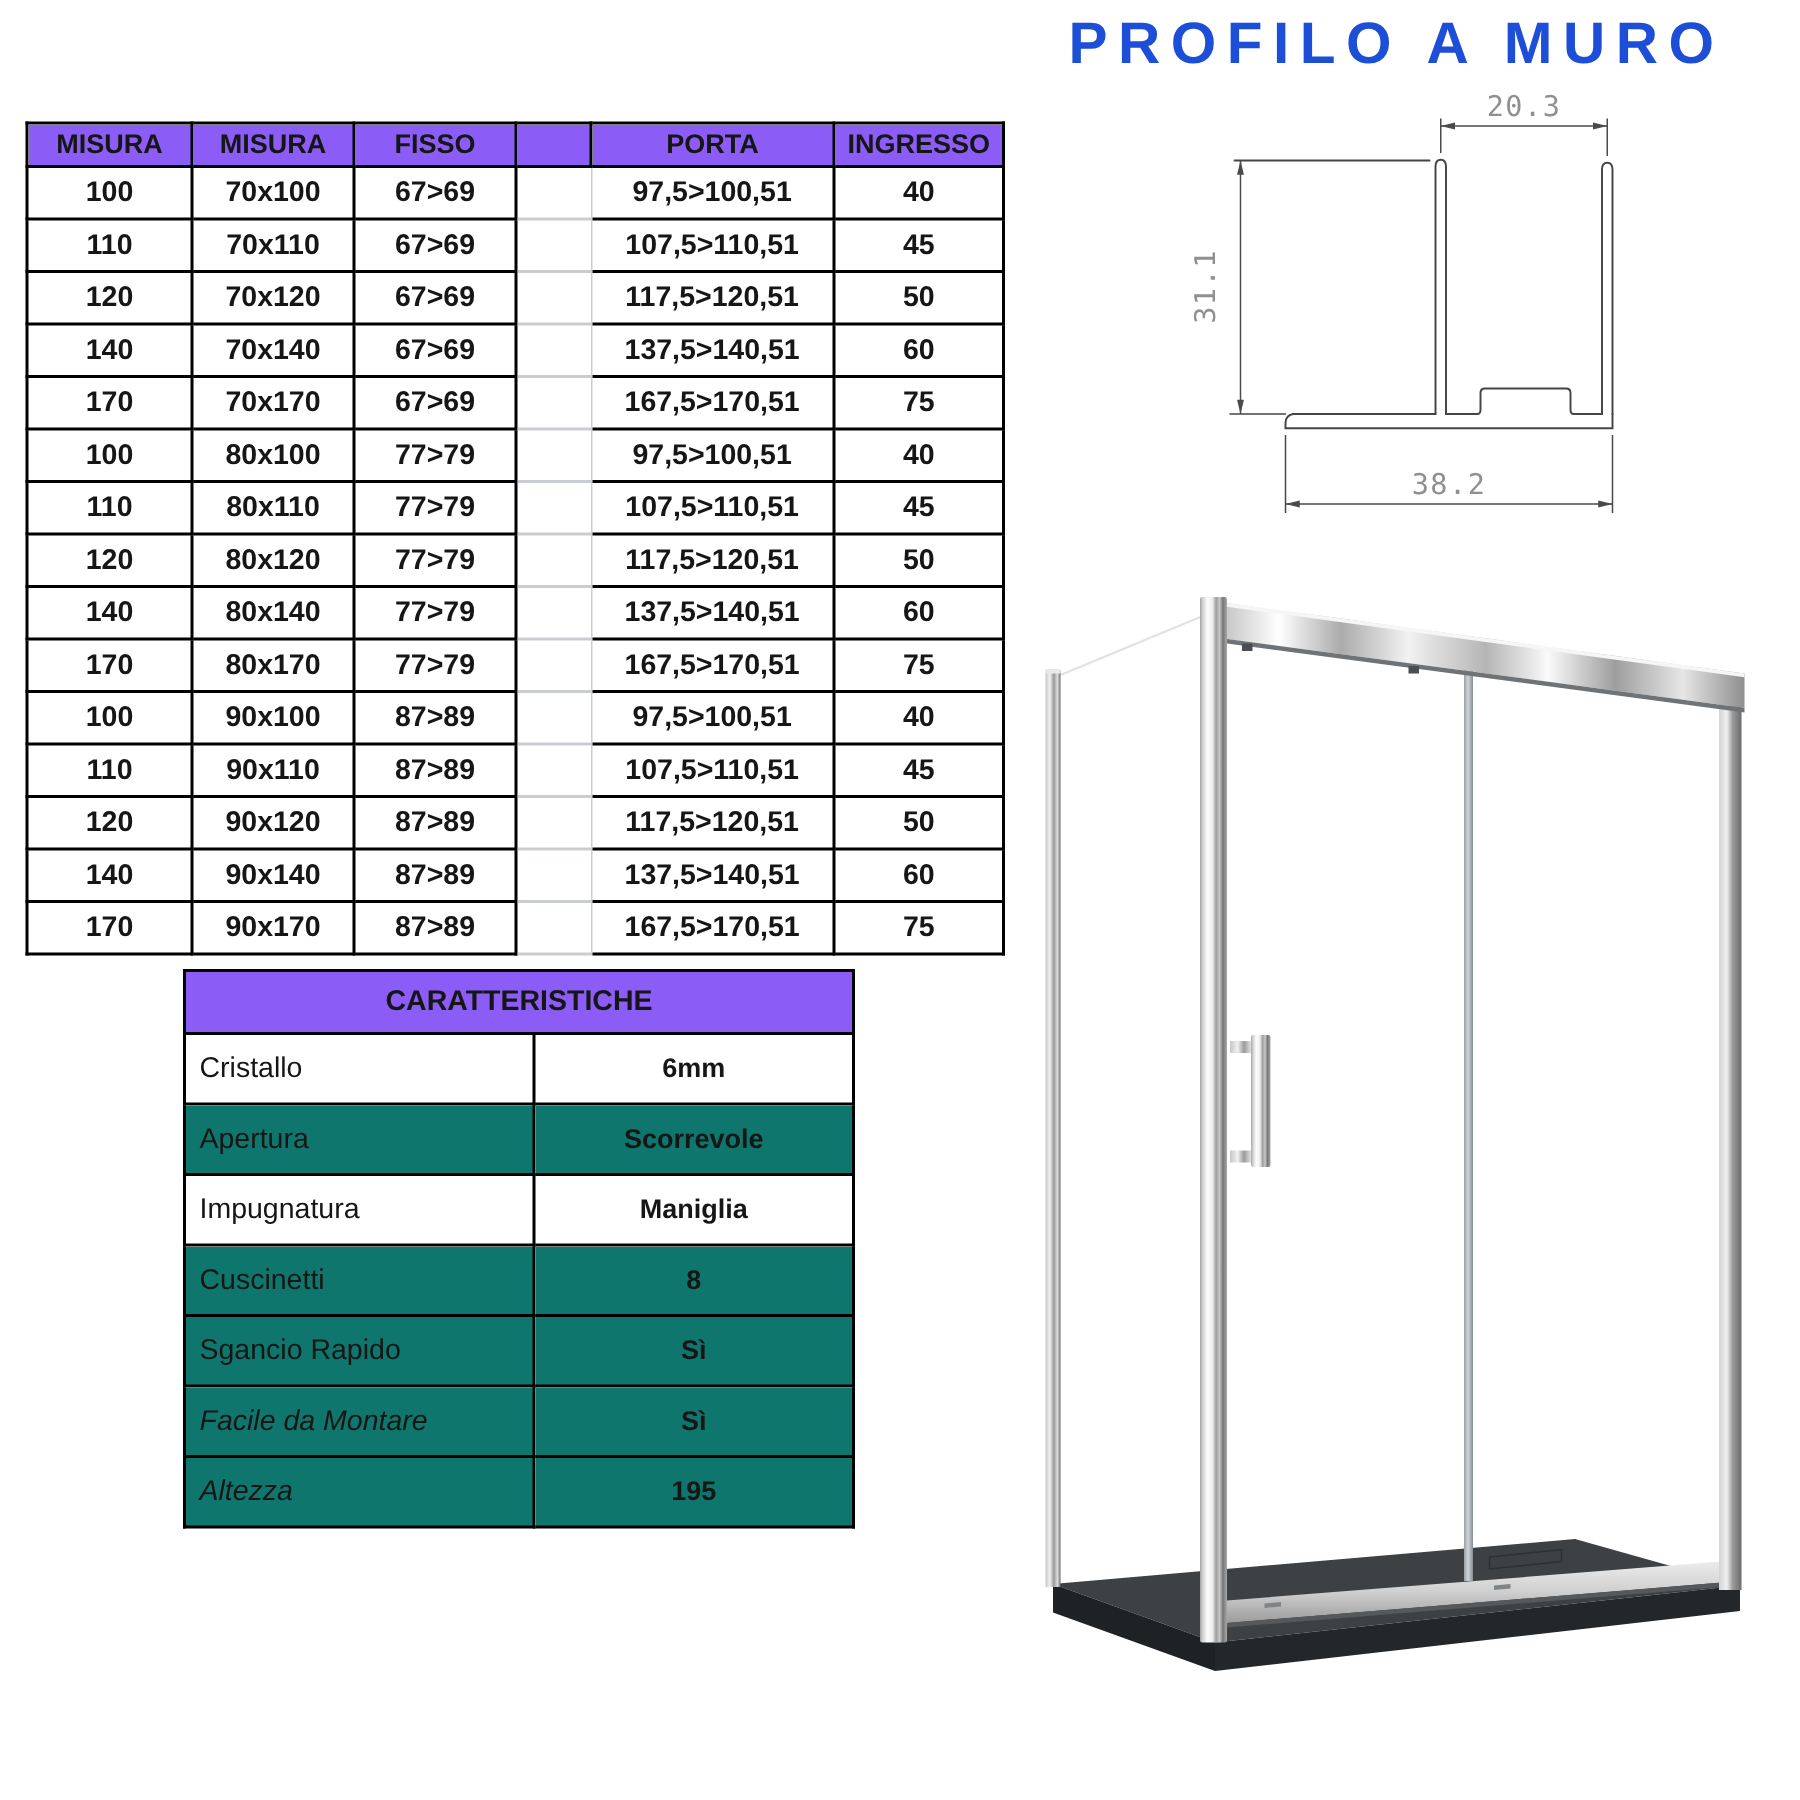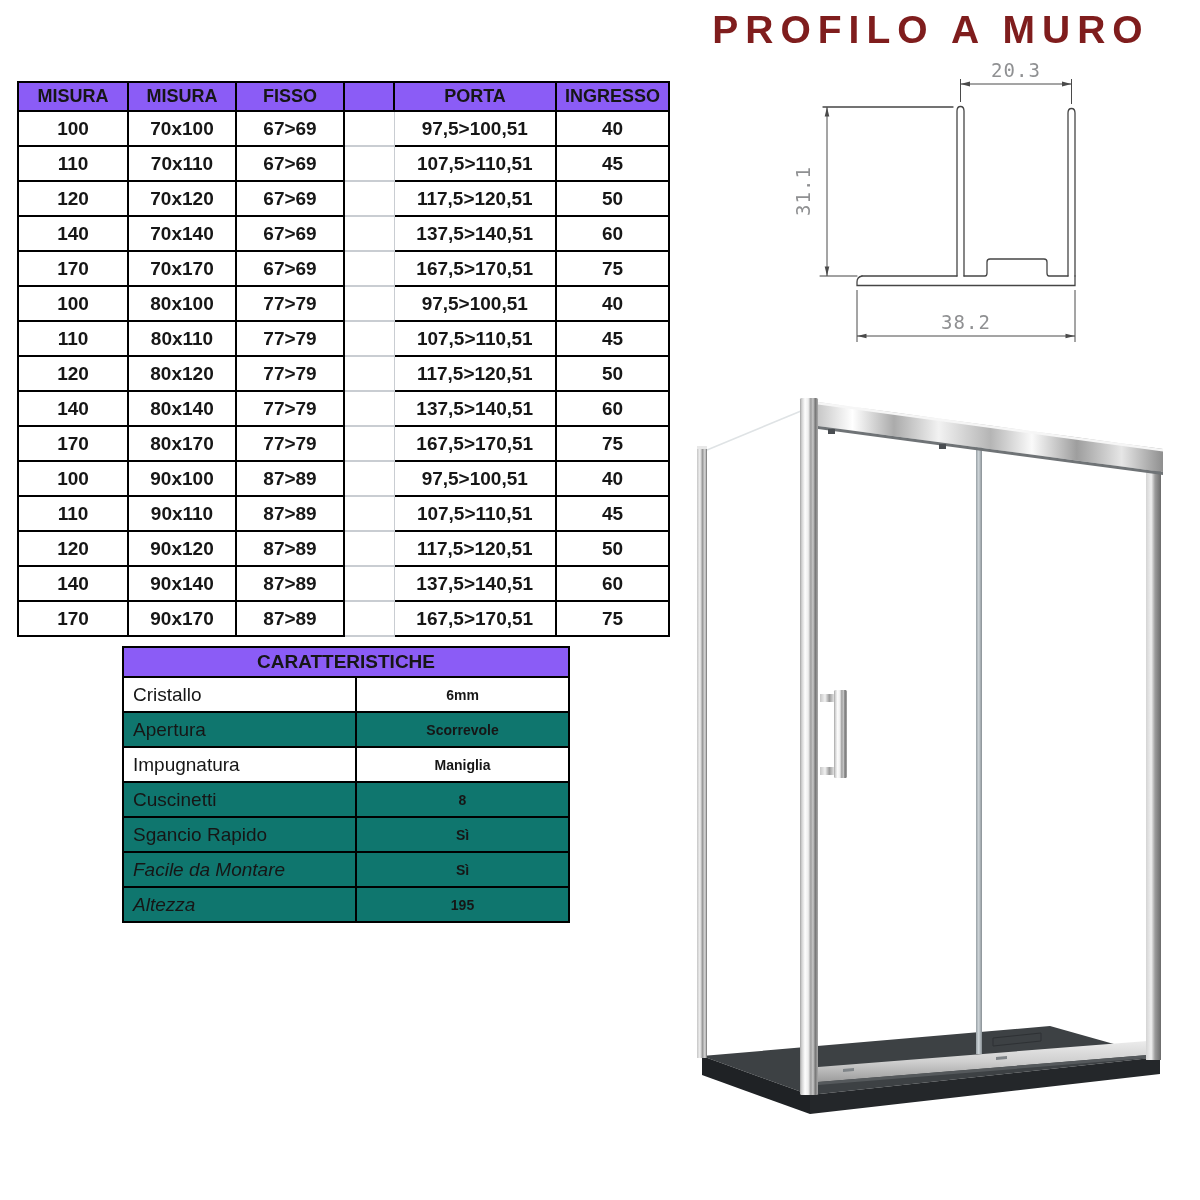--- a/index.html
+++ b/index.html
@@ -18,33 +18,33 @@
   table.size tbody td.gap  { border-top:2px solid #c9cdd2; border-bottom:2px solid #c9cdd2;
                              border-right:1px solid #c9cdd2; }
   table.size tbody td.porta{ border-left:1px solid #c9cdd2;margin-left:18px; }
 
   
   table.feat { position:absolute; left:122px; top:646px; width:446px;
                border-collapse:collapse; table-layout:fixed;
                border:2px solid #000; }
   table.feat th, table.feat td { border:2px solid #000; color:#161616;
                overflow:hidden; white-space:nowrap; }
-  table.feat th.bighead { height:30px; font-size:19px; font-weight:700; text-align:center; }
-  table.feat td { height:35px; }
+  table.feat th.bighead { height:42px; font-size:19px; font-weight:700; text-align:center; }
+  table.feat td { height:47px; }
   table.feat td.lab { font-size:19px; font-weight:400; text-align:left; padding-left:9px; }
   table.feat td.lab.it { font-style:italic; }
-  table.feat td.val { font-size:14px; font-weight:700; text-align:center; }
+  table.feat td.val { font-size:18px; font-weight:700; text-align:center; }
   table.feat tr.g td { background:#0f766e; }
 
   .yellow { background:#8b5cf6; }
 
   
   #title { position:absolute; left:698px; top:8px; width:466px; height:46px;
            text-align:center; font-size:39px; font-weight:700; letter-spacing:7px;
-           color:#7f1d1d; white-space:nowrap; }
+           color:#1d4ed8; white-space:nowrap; }
 
   
   #profileDrawing { position:absolute; left:780px; top:58px; width:340px; height:310px; }
   #enclosure      { position:absolute; left:660px; top:380px; width:540px; height:750px; }
 
   .dimtext { font-family:"DejaVu Sans Mono", monospace; font-size:19px;
              fill:#8f9092; letter-spacing:1px; }
 </style>
 </head>
 <body>

